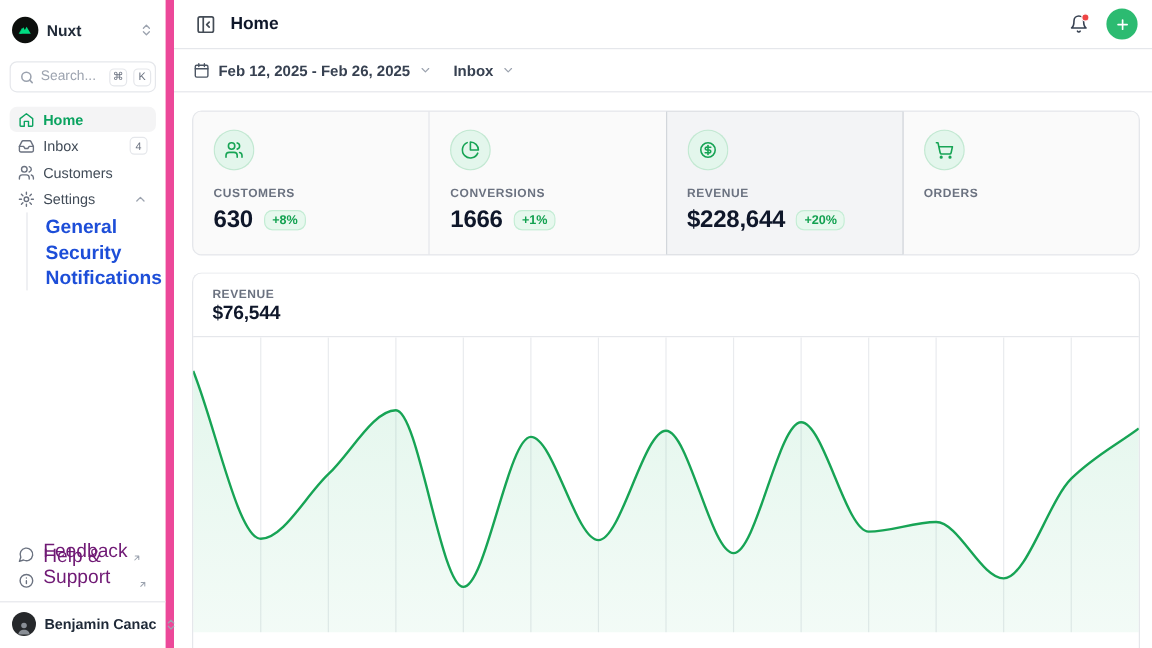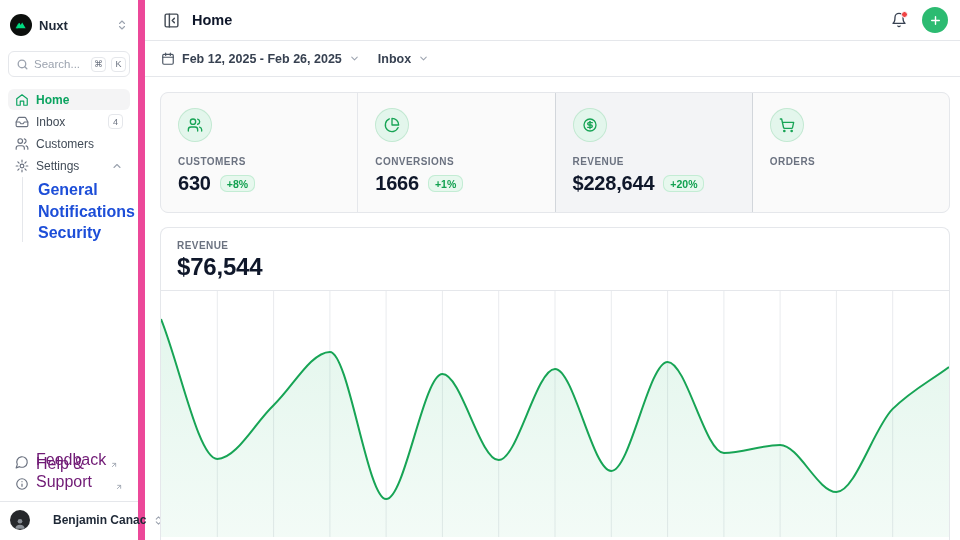--- a/index.html
+++ b/index.html
@@ -24,21 +24,21 @@
   .nav-item.active .nav-ic { color:#0ba360; }
   .nav-label { flex:1; }
   .subnav { margin-left:14px; border-left:1px solid #e5e7eb; padding-left:11px; display:flex; flex-direction:column; }
   .subnav a { display:block; font-size:16px; color:#1d4ed8; padding:4px 4px; height:21.5px; text-decoration:none; border-radius:5px; cursor:pointer;font-weight:bold; }
   .side-spacer { flex:1; }
   .foot-item { display:flex; align-items:flex-end; gap:7px; padding:3px 7px; height:22px; font-size:16px; color:#701a75; border-radius:6px; cursor:pointer; }
   .foot-item .nav-ic { display:flex; color:#6b7280; }
   .ext { color:#9ca3af; display:flex; margin-left:-3px; margin-top:-6px; }
   .user-row { border-top:1px solid #e5e7eb; margin:7px -8px 0; padding:8px 10px 2px; display:flex; align-items:center; gap:7px; cursor:pointer; }
   .avatar { width:20px; height:20px; border-radius:50%; background:#26282b; display:flex; align-items:flex-end; justify-content:center; overflow:hidden; flex-shrink:0; }
-  .user-name { font-size:12px; font-weight:600; color:#1f2937; flex:1; white-space:nowrap;margin-left:16px; }
+  .user-name { font-size:12px; font-weight:600; color:#1f2937; flex:1; white-space:nowrap; }
 
   
   .main { flex:1; display:flex; flex-direction:column; min-width:0; }
   .top-header { height:41px; border-bottom:1px solid #e5e7eb; display:flex; align-items:center; padding:0 12px 0 14px; gap:9px; flex-shrink:0; }
   .icon-btn { display:flex; align-items:center; justify-content:center; width:24px; height:24px; border-radius:6px; color:#444c56; cursor:pointer; background:transparent; border:none; }
   .page-title { font-size:14.5px; font-weight:700; color:#0f172a; flex:1; }
   .bell-wrap { position:relative; display:flex; cursor:pointer; color:#374151; margin-right:6px; }
   .bell-dot { position:absolute; top:-1px; right:-1px; width:7px; height:7px; border-radius:50%; background:#ef4444; border:1.5px solid #fff; }
   .plus-btn { width:26px; height:26px; border-radius:50%; background:#2cbb71; border:none; display:flex; align-items:center; justify-content:center; color:#fff; cursor:pointer; }
   .toolbar { height:36px; border-bottom:1px solid #e5e7eb; display:flex; align-items:center; padding:0 16px; gap:18px; flex-shrink:0; }
@@ -55,21 +55,21 @@
   .chip { width:34px; height:34px; border-radius:50%; background:#e3f6ec; box-shadow:inset 0 0 0 1px rgba(22,163,74,.16); display:flex; align-items:center; justify-content:center; color:#17a455; }
   .stat-label { margin-top:14px; font-size:10px; font-weight:600; letter-spacing:.45px; color:#6b7280; }
   .stat-value-row { margin-top:5px; display:flex; align-items:center; gap:9px; }
   .stat-value { font-size:20px; font-weight:700; color:#0f172a; letter-spacing:-.2px; }
   .delta-badge { font-size:10.5px; font-weight:700; color:#12a150; background:#e7f8ee; box-shadow:inset 0 0 0 1px #c3ecd4; border-radius:7px; padding:2.5px 7px; }
 
   
   .chart-card { margin-top:14px; border:1px solid #e5e7eb; border-bottom:none; border-radius:8px 8px 0 0; background:#fff; }
   .chart-head { padding:12px 16px 9px; }
   .chart-label { font-size:10px; font-weight:600; letter-spacing:.45px; color:#6b7280; }
-  .chart-value { font-size:24px; font-weight:700; color:#0f172a; margin-top:2px; letter-spacing:-.2px; }
+  .chart-value { font-size:16px; font-weight:700; color:#0f172a; margin-top:2px; letter-spacing:-.2px; }
   .plot-wrap { border-top:1px solid #e5e7eb; position:relative; cursor:crosshair; }
   .plot-wrap svg { display:block; }
   .x-axis { position:relative; height:24px; }
 </style>
 </head>
 <body>
 
 <div class="app">
 
   <aside class="sidebar">
@@ -144,22 +144,22 @@
         <span class="nav-label">Settings</span>
         <span class="chev">
           <svg width="12" height="12" viewBox="0 0 24 24" fill="none" stroke="currentColor" stroke-width="2.2" stroke-linecap="round" stroke-linejoin="round">
               <path d="m18 15-6-6-6 6"></path>
             </svg>
         </span>
       </div>
 
       <div class="subnav">
         <a>General</a>
+        <a>Security</a>
         <a>Notifications</a>
-        <a>Security</a>
       </div>
     </nav>
 
     <div class="side-spacer"></div>
 
     <div class="foot-item">
       <span class="nav-ic">
         <svg width="14" height="14" viewBox="0 0 24 24" fill="none" stroke="currentColor" stroke-width="2" stroke-linecap="round" stroke-linejoin="round">
             <path d="M7.9 20A9 9 0 1 0 4 16.1L2 22Z"></path>
           </svg>

